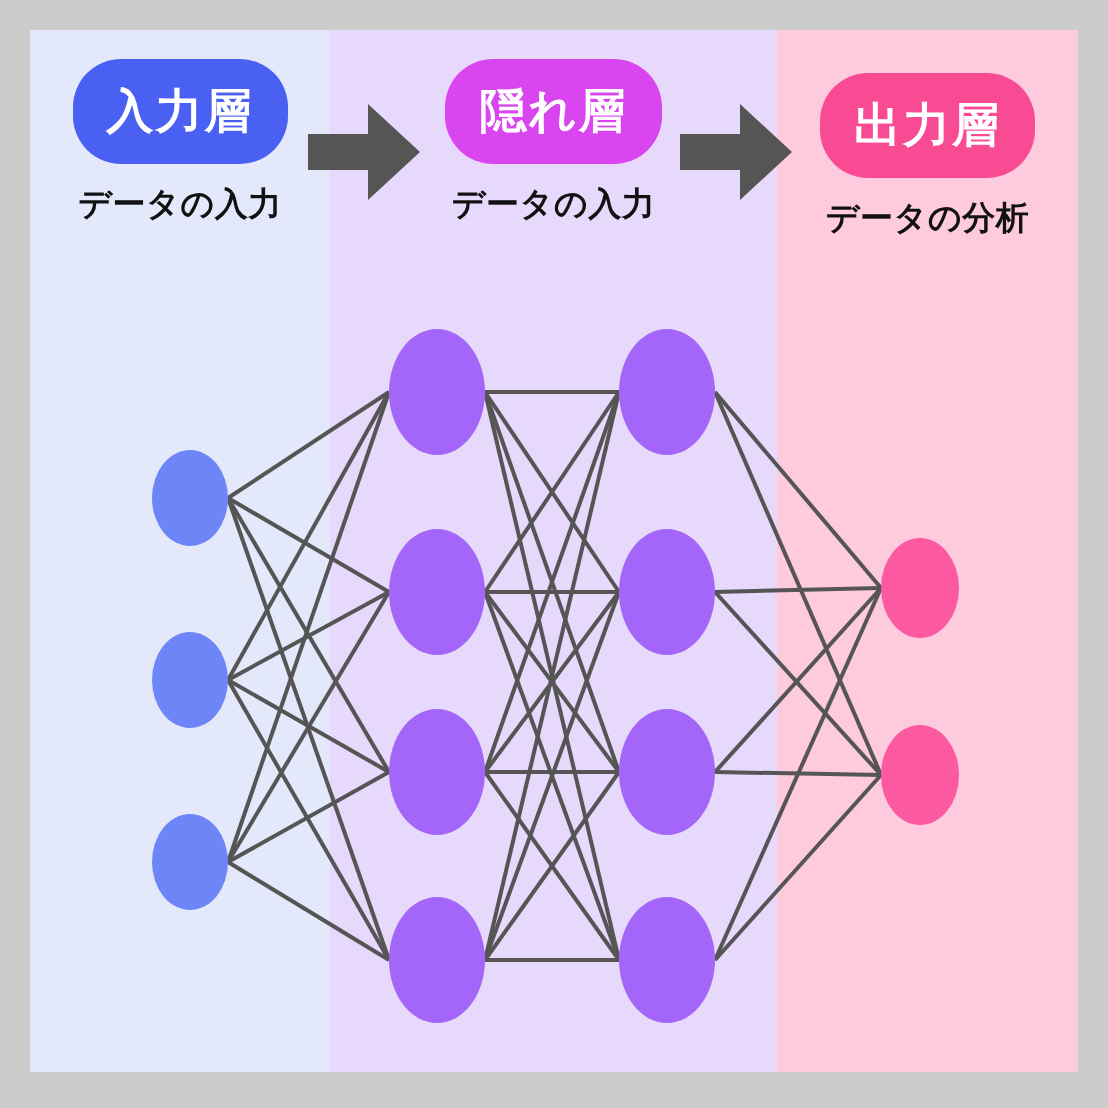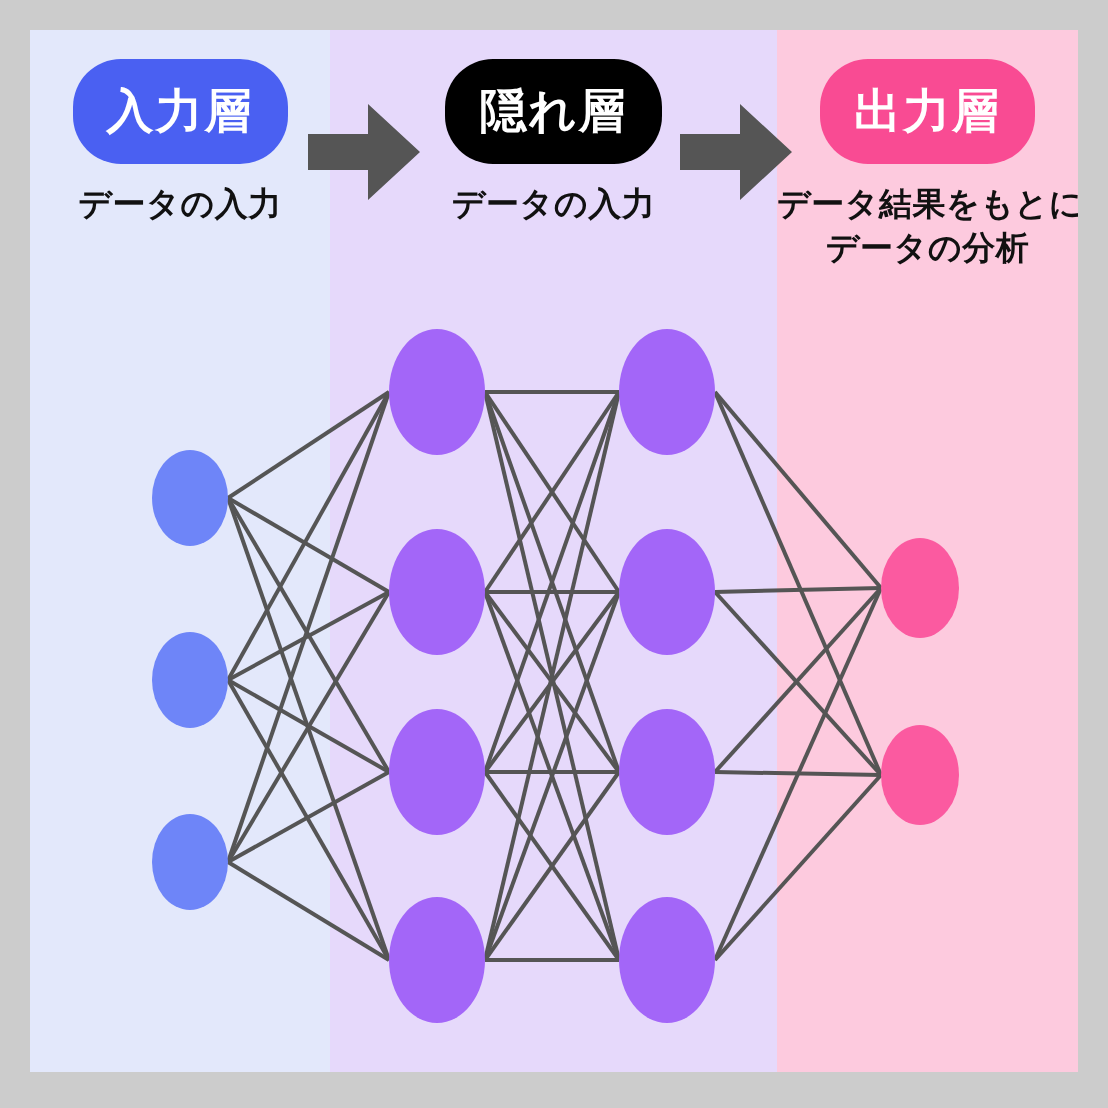--- a/index.html
+++ b/index.html
@@ -57,21 +57,21 @@
     font-size: 47px;
     font-weight: bold;
     letter-spacing: 2px;
     line-height: 1;
     padding: 28px 34px 30px 34px;
     white-space: nowrap;
     box-sizing: border-box;
   }
   #pill-input  { background: #4a60f2; margin-top: 29px; }
   #pill-hidden { background: #8a3df2; margin-top: 29px; }
-  #pill-output { background: #f94b93; margin-top: 29px; }
+  #pill-output { background: #f94b93; margin-top: 43px; }
 
   .caption {
     margin-top: 18px;
     font-size: 33px;
     font-weight: bold;
     color: #111111;
     line-height: 1.32;
     letter-spacing: 0.5px;
     white-space: nowrap;
   }
@@ -154,30 +154,29 @@
     </svg>
 
     <div class="header-col" id="header-input">
       <div class="pill" id="pill-input" style="background: rgb(74, 96, 242);">入力層</div>
       <div class="caption">
         <span class="line">データの入力</span>
       </div>
     </div>
 
     <div class="header-col" id="header-hidden">
-      <div class="pill" id="pill-hidden" style="background: #000000;">隠れ層</div>
+      <div class="pill" id="pill-hidden" style="background: #d946ef;">隠れ層</div>
       <div class="caption">
         <span class="line">データの入力</span>
       </div>
     </div>
 
     <div class="header-col" id="header-output">
       <div class="pill" id="pill-output" style="background: rgb(249, 75, 147);">出力層</div>
       <div class="caption">
-        <span class="line">データ結果をもとに</span>
         <span class="line">データの分析</span>
       </div>
     </div>
 
     <div class="arrow-wrap" id="arrow-1">
       <svg viewBox="0 0 112 96">
         <polygon class="arrow-poly" points="0,30 60,30 60,0 112,48 60,96 60,66 0,66" fill="#555555"></polygon>
       </svg>
     </div>
 

